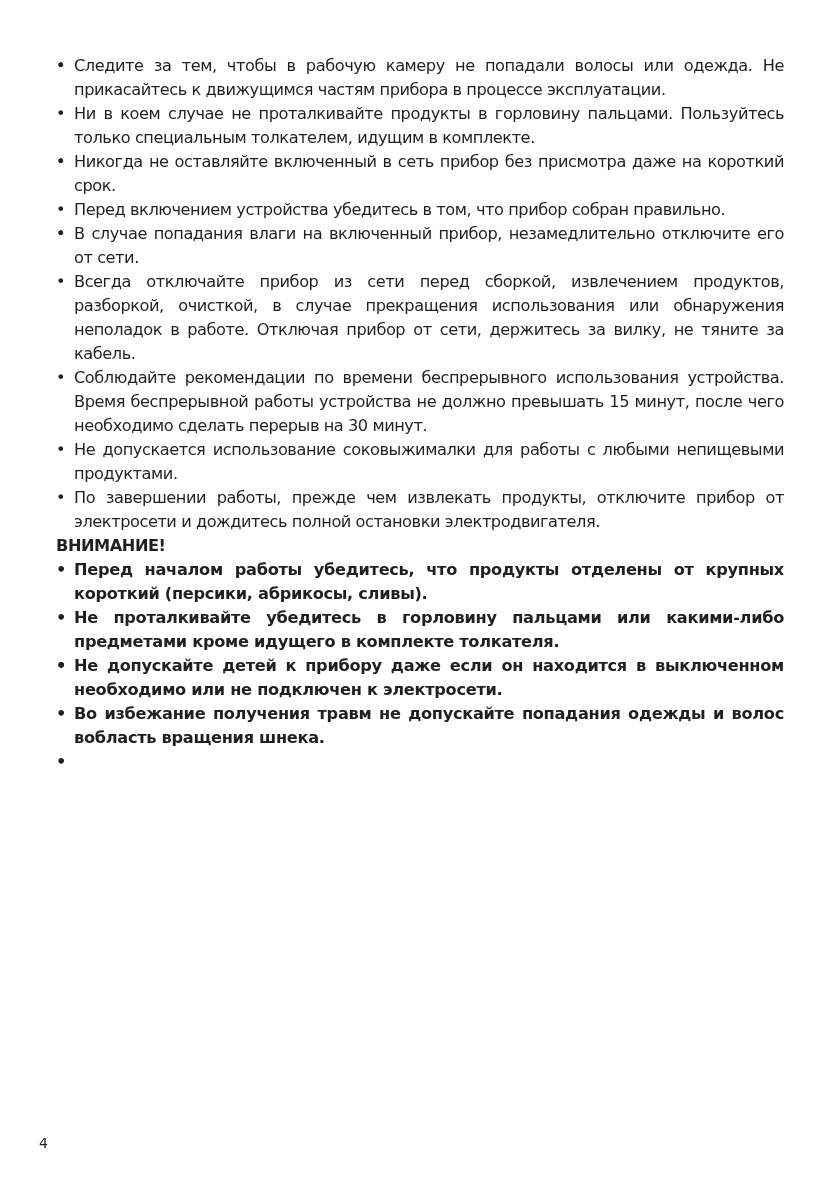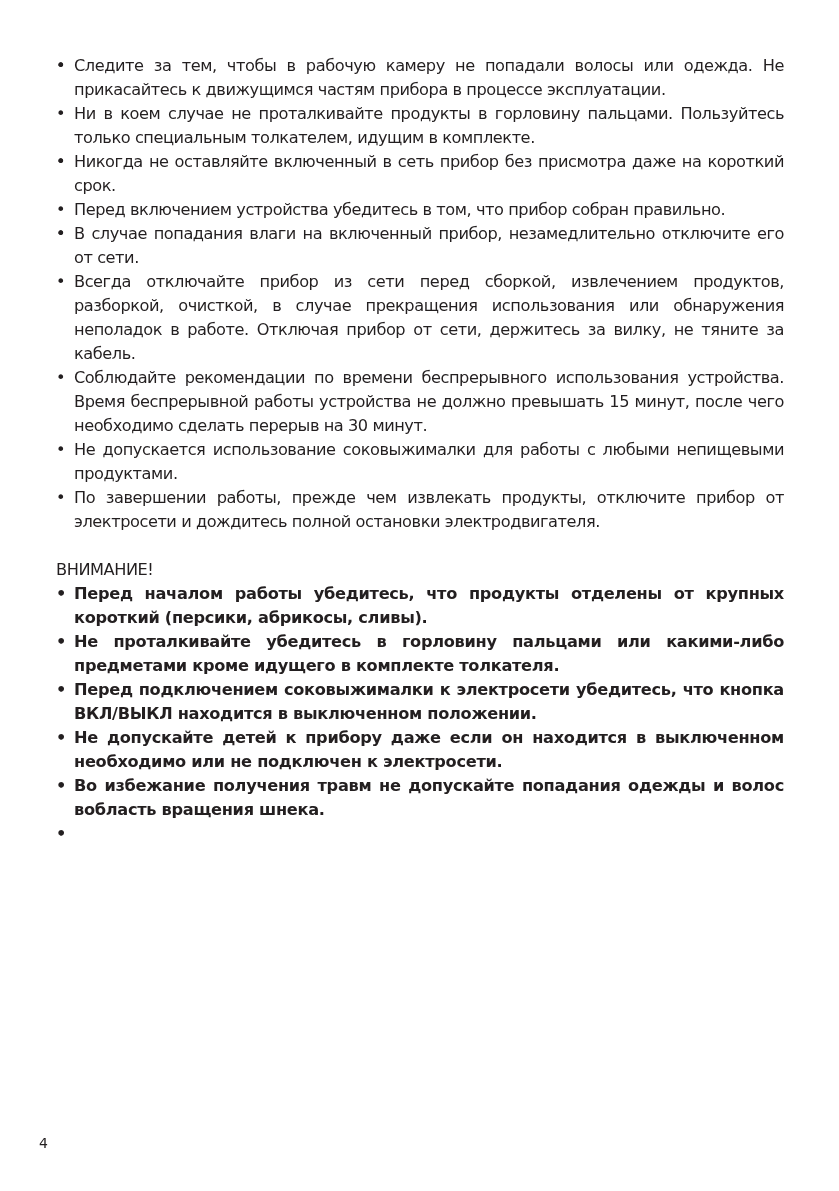--- a/index.html
+++ b/index.html
@@ -11,21 +11,21 @@
     font-size: 16.2px;
     line-height: 24px;
     letter-spacing: -0.45px;
   }
   ul { list-style: none; margin: 0; padding: 0; }
   li { position: relative; padding-left: 18px; text-align: justify; text-align-last: left; }
   li .bullet {
     position: absolute; left: 0; top: 0; width: 12px; text-align: center;
   }
   .warn-heading {
-    margin-top: 24px; font-weight: normal; font-size: 16.2px; line-height: 24px;
+    font-weight: bold; font-size: 16.2px; line-height: 24px;
   }
   .warn li { font-weight: bold; letter-spacing: -0.3px; }
   .page-number {
     position: absolute; left: 39px; top: 1135px;
     font-family: "DejaVu Sans", sans-serif; font-size: 14px; color: #231f20;
   }
 </style>
 </head>
 <body>
 
@@ -42,20 +42,20 @@
     <li><span class="bullet">•</span><span>Всегда отключайте прибор из сети перед сборкой, извлечением продуктов, разборкой, очисткой, в случае прекращения использования или обнаружения неполадок в работе. Отключая прибор от сети, держитесь за вилку, не тяните за кабель.</span></li>
     <li><span class="bullet">•</span><span>Соблюдайте рекомендации по времени беспрерывного использования устройства. Время беспрерывной работы устройства не должно превышать 15 минут, после чего необходимо сделать перерыв на 30 минут.</span></li>
     <li><span class="bullet">•</span><span>Не допускается использование соковыжималки для работы с любыми непищевыми продуктами.</span></li>
     <li><span class="bullet">•</span><span>По завершении работы, прежде чем извлекать продукты, отключите прибор от электросети и дождитесь полной остановки электродвигателя.</span></li>
   </ul>
 
   <div class="warn-heading">ВНИМАНИЕ!</div>
   <ul class="warn">
     <li><span class="bullet">•</span><span>Перед началом работы убедитесь, что продукты отделены от крупных короткий (персики, абрикосы, сливы).</span></li>
     <li><span class="bullet">•</span><span>Не проталкивайте убедитесь в горловину пальцами или какими-либо предметами кроме идущего в комплекте толкателя.</span></li>
-    <li><span class="bullet">•</span><span>Перед подключением соковыжималки к электросети убедитесь, что кнопка ВКЛ/ВЫКЛ находится в выключенном положении.</span></li>
+    <li><span class="bullet">•</span></li>
     <li><span class="bullet">•</span><span>Не допускайте детей к прибору даже если он находится в выключенном необходимо или не подключен к электросети.</span></li>
     <li><span class="bullet">•</span><span>Во избежание получения травм не допускайте попадания одежды и волос вобласть вращения шнека.</span></li>
     <li><span class="bullet">•</span></li>
   </ul>
 </div>
 
 <div class="page-number">4</div>
 
 </body></html>

